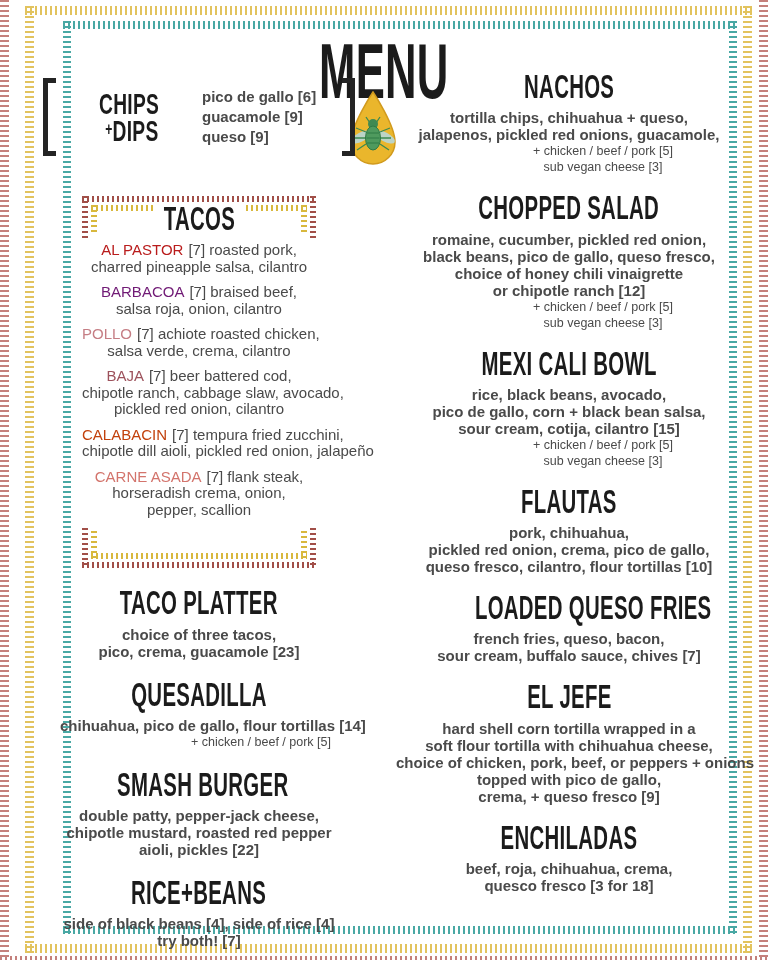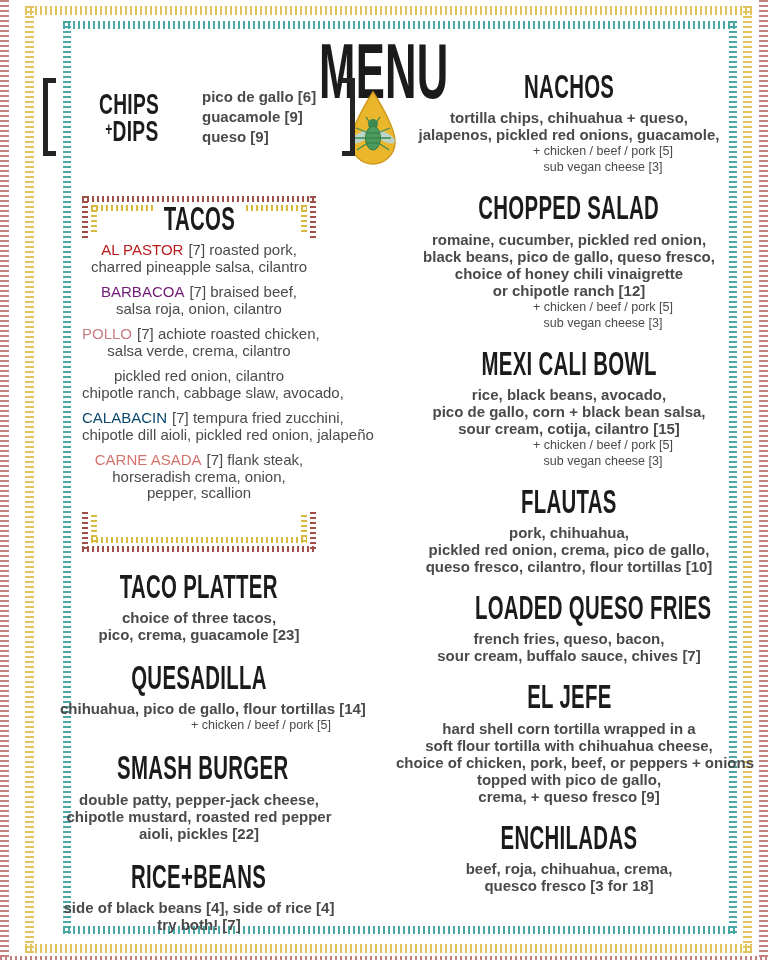--- a/index.html
+++ b/index.html
@@ -155,25 +155,26 @@
       </p>
       <p class="taco">
         <span class="tline"><span class="tname" style="color: #701a75;">BARBACOA</span><span>[7] braised beef,</span></span>
         <span class="tline">salsa roja, onion, cilantro</span>
       </p>
       <p class="taco">
         <span class="tline"><span class="tname" style="color: rgb(197, 125, 132);">POLLO</span><span>[7] achiote roasted chicken,</span></span>
         <span class="tline">salsa verde, crema, cilantro</span>
       </p>
       <p class="taco">
+        <span class="tline"><span class="tname" style="color: rgb(157, 82, 92);">BAJA</span><span>[7] beer battered cod,</span></span>
+        <span class="tline">chipotle ranch, cabbage slaw, avocado,</span>
         <span class="tline">pickled red onion, cilantro</span>
-        <span class="tline">chipotle ranch, cabbage slaw, avocado,</span>
-      </p>
-      <p class="taco">
-        <span class="tline"><span class="tname" style="color: #0c4a6e;">CALABACIN</span><span>[7] tempura fried zucchini,</span></span>
+      </p>
+      <p class="taco">
+        <span class="tline"><span class="tname" style="color: #c2410c;">CALABACIN</span><span>[7] tempura fried zucchini,</span></span>
         <span class="tline">chipotle dill aioli, pickled red onion, jalapeño</span>
       </p>
       <p class="taco">
         <span class="tline"><span class="tname" style="color: rgb(211, 116, 108);">CARNE ASADA</span><span>[7] flank steak,</span></span>
         <span class="tline">horseradish crema, onion,</span>
         <span class="tline">pepper, scallion</span>
       </p>
     </div>
     <div class="tacos-bottom">
       <div class="b st-v bb-red-vl"></div>

